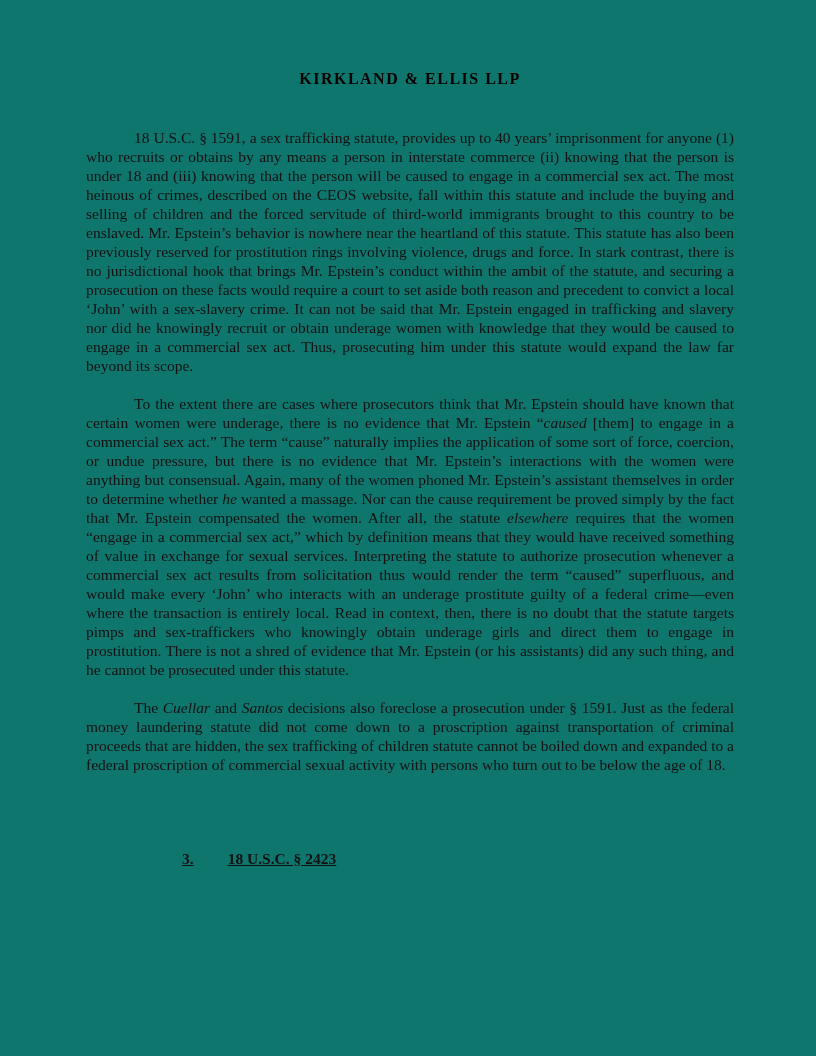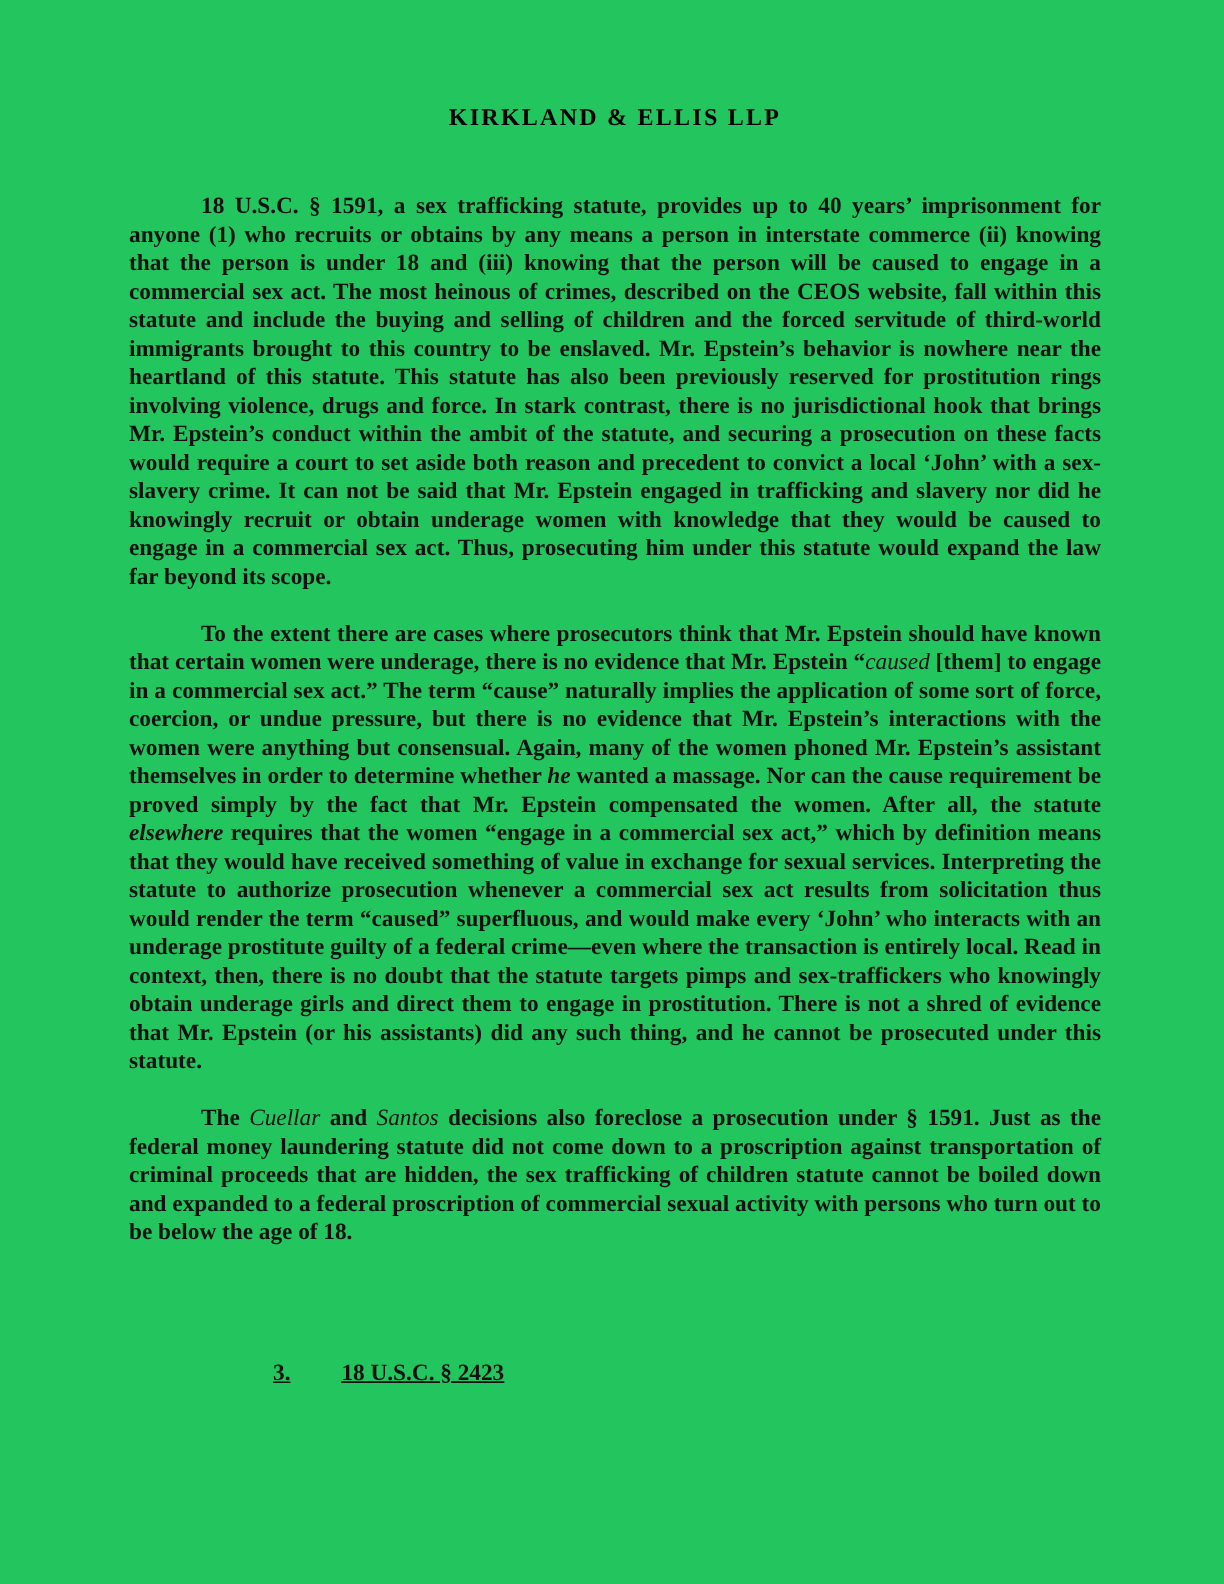--- a/index.html
+++ b/index.html
@@ -5,21 +5,21 @@
   html, body {
     margin: 0;
     padding: 0;
     background: #e8e8e8;
   }
   .page {
     position: relative;
     width: 816px;
     height: 1056px;
     margin: 0 auto;
-    background: #22c55e;
+    background: #0f766e;
     box-sizing: border-box;
     padding: 70px 82px 0 86px;
     font-family: "Liberation Serif", "DejaVu Serif", serif;
     color: #111111;
     overflow: hidden;
   }
   .letterhead {
     text-align: center;
     font-size: 16px;
     font-weight: bold;
@@ -27,23 +27,23 @@
     margin-bottom: 40px;
     color: #000000;
   }
   .body-text p.para {
     font-size: 15.5px;
     line-height: 19px;
     text-align: justify;
     text-indent: 48px;
     margin: 0 0 19px 0;
   }
-  .run-normal { font-style: normal; font-weight: bold; margin-top: 20px; }
+  .run-normal { font-style: normal; font-weight: normal; margin-top: 20px; }
   .run-italic { font-style: italic; margin-top: 16px; }
-  .run-bold-italic { font-style: italic; font-weight: bold; }
+  .run-bold-italic { font-style: italic; font-weight: normal; }
   .section-heading {
     margin-top: 76px;
     font-size: 15.5px;
     font-weight: bold;
     padding-left: 96px;
     text-decoration: underline;
   }
   .section-heading .h-title {
     margin-left: 34px;
     text-decoration: underline;

